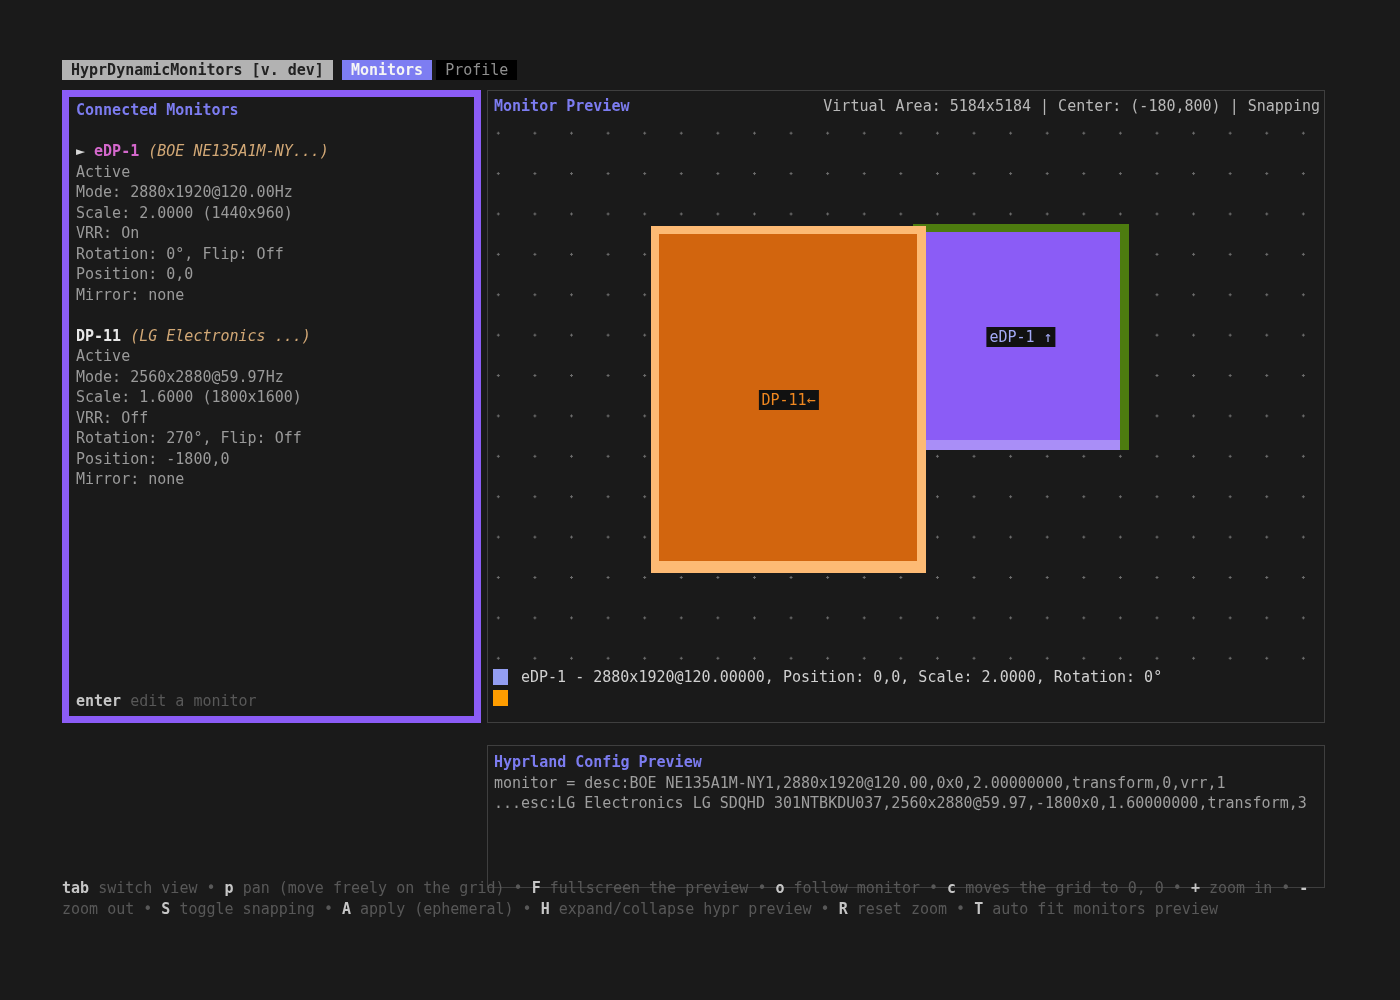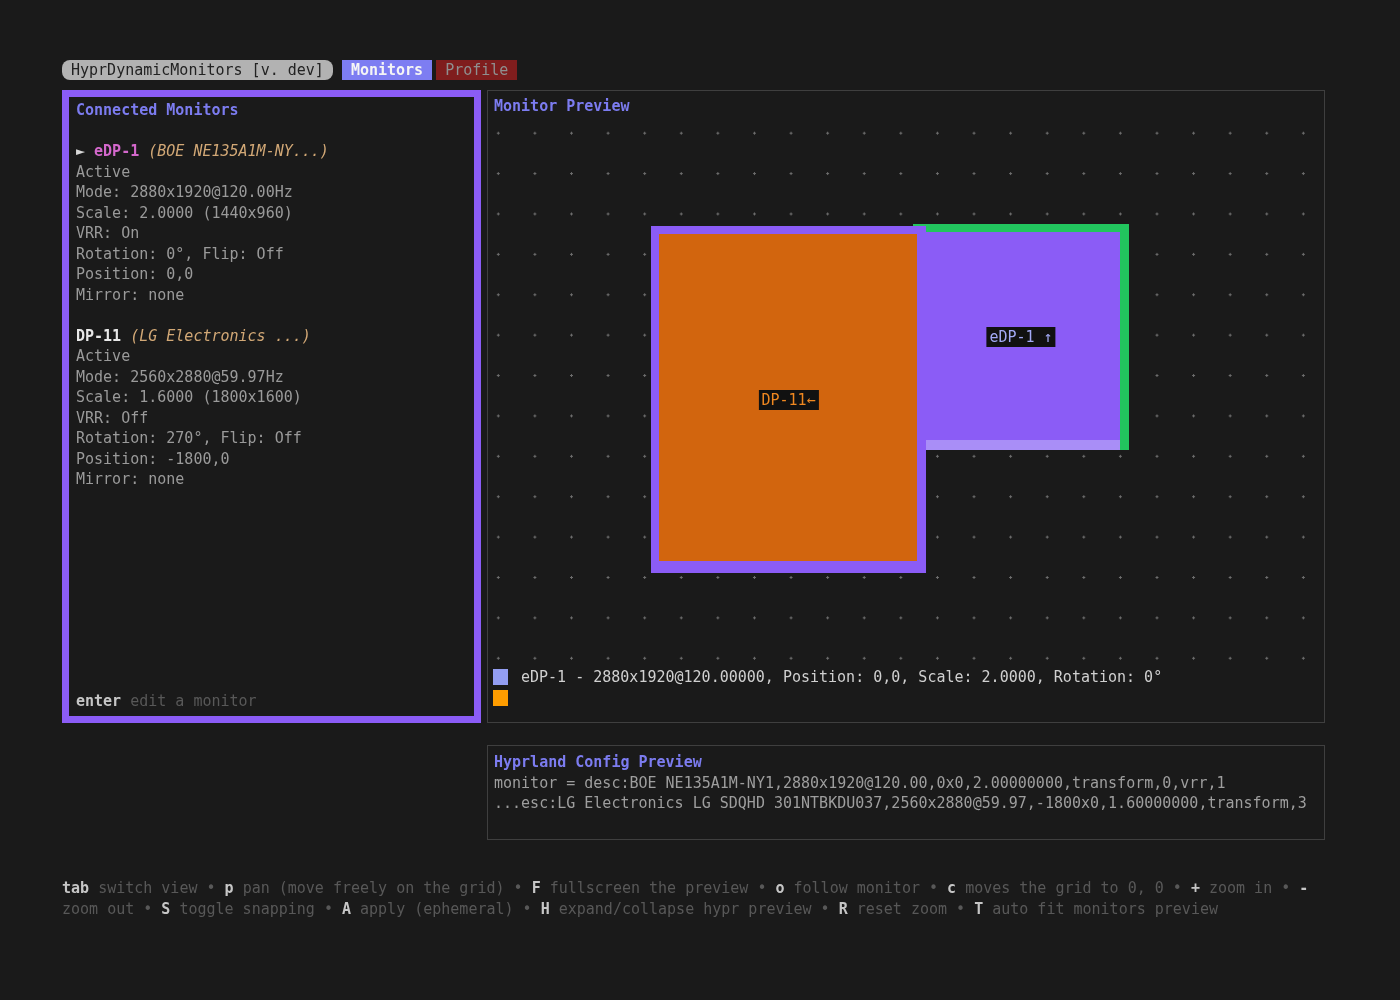--- a/index.html
+++ b/index.html
@@ -3,23 +3,23 @@
 <meta charset="utf-8">
 <style>
   * { margin:0; padding:0; box-sizing:border-box; }
   html,body { width:1400px; height:1000px; background:#1a1a1a; overflow:hidden;
               font-family:"DejaVu Sans Mono", monospace; font-size:15px; color:#9a9a9a; }
   .screen { position:relative; width:1400px; height:1000px; }
 
   
   .tabbar { position:absolute; left:62px; top:60px; height:20px; display:flex; }
   .tab { height:20px; line-height:20px; padding:0 9px; white-space:pre; }
-  .tab-title { background:#b2b2b2; color:#222222; font-weight:normal;border-radius:8px; }
+  .tab-title { background:#b2b2b2; color:#222222; font-weight:bold; }
   .tab-active { background:#7d7df2; color:#f5f5f5; font-weight:bold; margin-left:9px; }
-  .tab-inactive { background:#7f1d1d; color:#8f8f8f; margin-left:4px; }
+  .tab-inactive { background:#000000; color:#8f8f8f; margin-left:4px; }
 
   
   .panel { position:absolute; background:#1a1a1a; }
   .panel-title { color:#7c7cf0; font-weight:bold; line-height:20.5px; }
 
   
   .left-panel { left:62px; top:90px; width:419px; height:633px; border:7px solid #8b5cf6; padding:3px 7px; }
   .mon-header { line-height:20.5px; white-space:pre; }
   .selector { color:#d8d8d8; }
   .mon-name-pink { color:#d468cc; font-weight:bold; }
@@ -50,21 +50,21 @@
   .rect-edp1 .mon-strip { position:absolute; left:0; right:9px; bottom:0; height:10px; }
   .rect-edp1 .mon-tag { color:#a3aaf6; }
   .rect-dp11 { left:163px; top:135px; width:275px; height:347px; z-index:2; }
   .rect-dp11 .mon-fill { left:8px; top:8px; right:9px; bottom:12px; }
   .rect-dp11 .mon-tag { color:#f08820; }
   .legend { position:absolute; left:5px; top:576px; }
   .legend-row { height:21px; line-height:21px; white-space:pre; color:#d0d0d0; }
   .swatch { display:inline-block; width:15px; height:16px; vertical-align:-3px; margin-right:13px; }
 
   
-  .config-panel { left:487px; top:745px; width:838px; height:95px; border:1px solid #3f3f3f;
+  .config-panel { left:487px; top:745px; width:838px; height:143px; border:1px solid #3f3f3f;
                   padding:6px; overflow:hidden; }
   .config-line { line-height:20.5px; color:#9e9e9e; white-space:pre; }
 
   
   .footer { position:absolute; left:62px; top:878px; width:1280px; }
   .footer .help-line { line-height:20.8px; }
 </style>
 </head>
 <body>
 
@@ -102,30 +102,31 @@
     </div>
 
     <div class="panel-help">
       <div class="help-line"><span class="k">enter</span> <span class="d">edit a monitor</span></div>
     </div>
   </div>
 
   <div class="panel preview-panel">
     <div class="preview-header">
       <span class="panel-title">Monitor Preview</span>
+      <span class="preview-status">Virtual Area: 5184x5184 | Center: (-180,800) | Snapping</span>
     </div>
     <div class="dot-grid"></div>
 
-    <div class="mon-rect rect-edp1" style="background: #22c55e;">
+    <div class="mon-rect rect-edp1" style="background: #4d7c0f;">
       <div class="mon-fill" style="background: rgb(139, 92, 246);"></div>
       <div class="mon-strip" style="background: rgb(169, 142, 247);"></div>
       <div class="mon-tag">eDP-1 ↑</div>
     </div>
 
-    <div class="mon-rect rect-dp11" style="background: #8b5cf6; text-align: center;">
+    <div class="mon-rect rect-dp11" style="background: #fdba74; text-align: center;">
       <div class="mon-fill" style="background: rgb(210, 101, 14);"></div>
       <div class="mon-tag">DP-11←</div>
     </div>
 
     <div class="legend">
       <div class="legend-row"><span class="swatch" style="background: rgb(147, 158, 242);"></span><span class="legend-text">eDP-1 - 2880x1920@120.00000, Position: 0,0, Scale: 2.0000, Rotation: 0°</span></div>
       <div class="legend-row"><span class="swatch" style="background: rgb(255, 157, 0);"></span></div>
     </div>
   </div>
 

